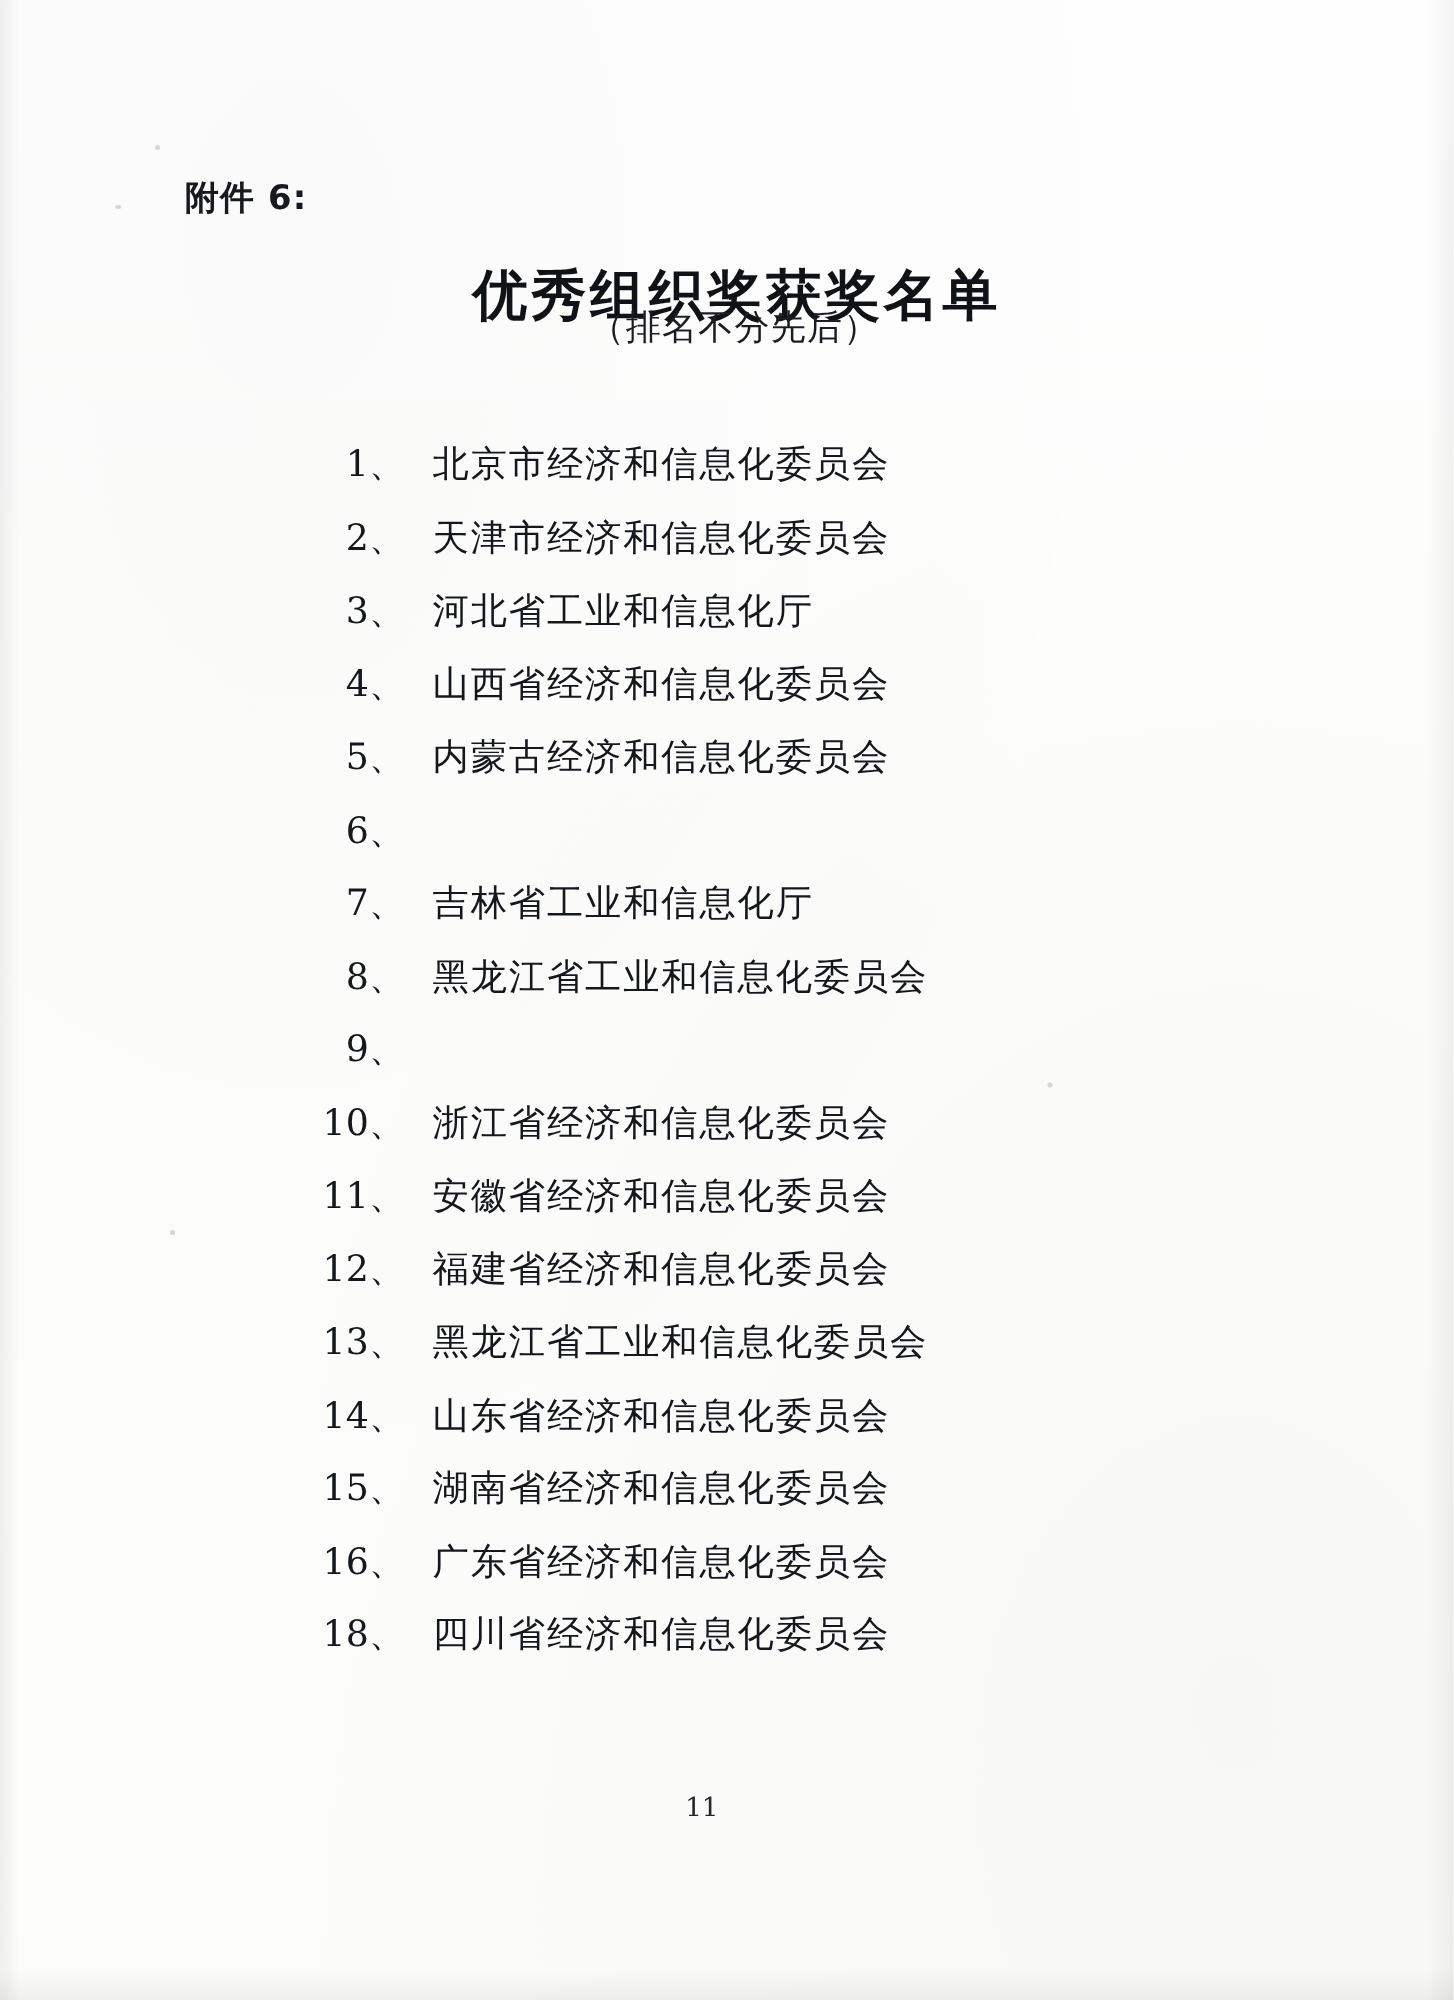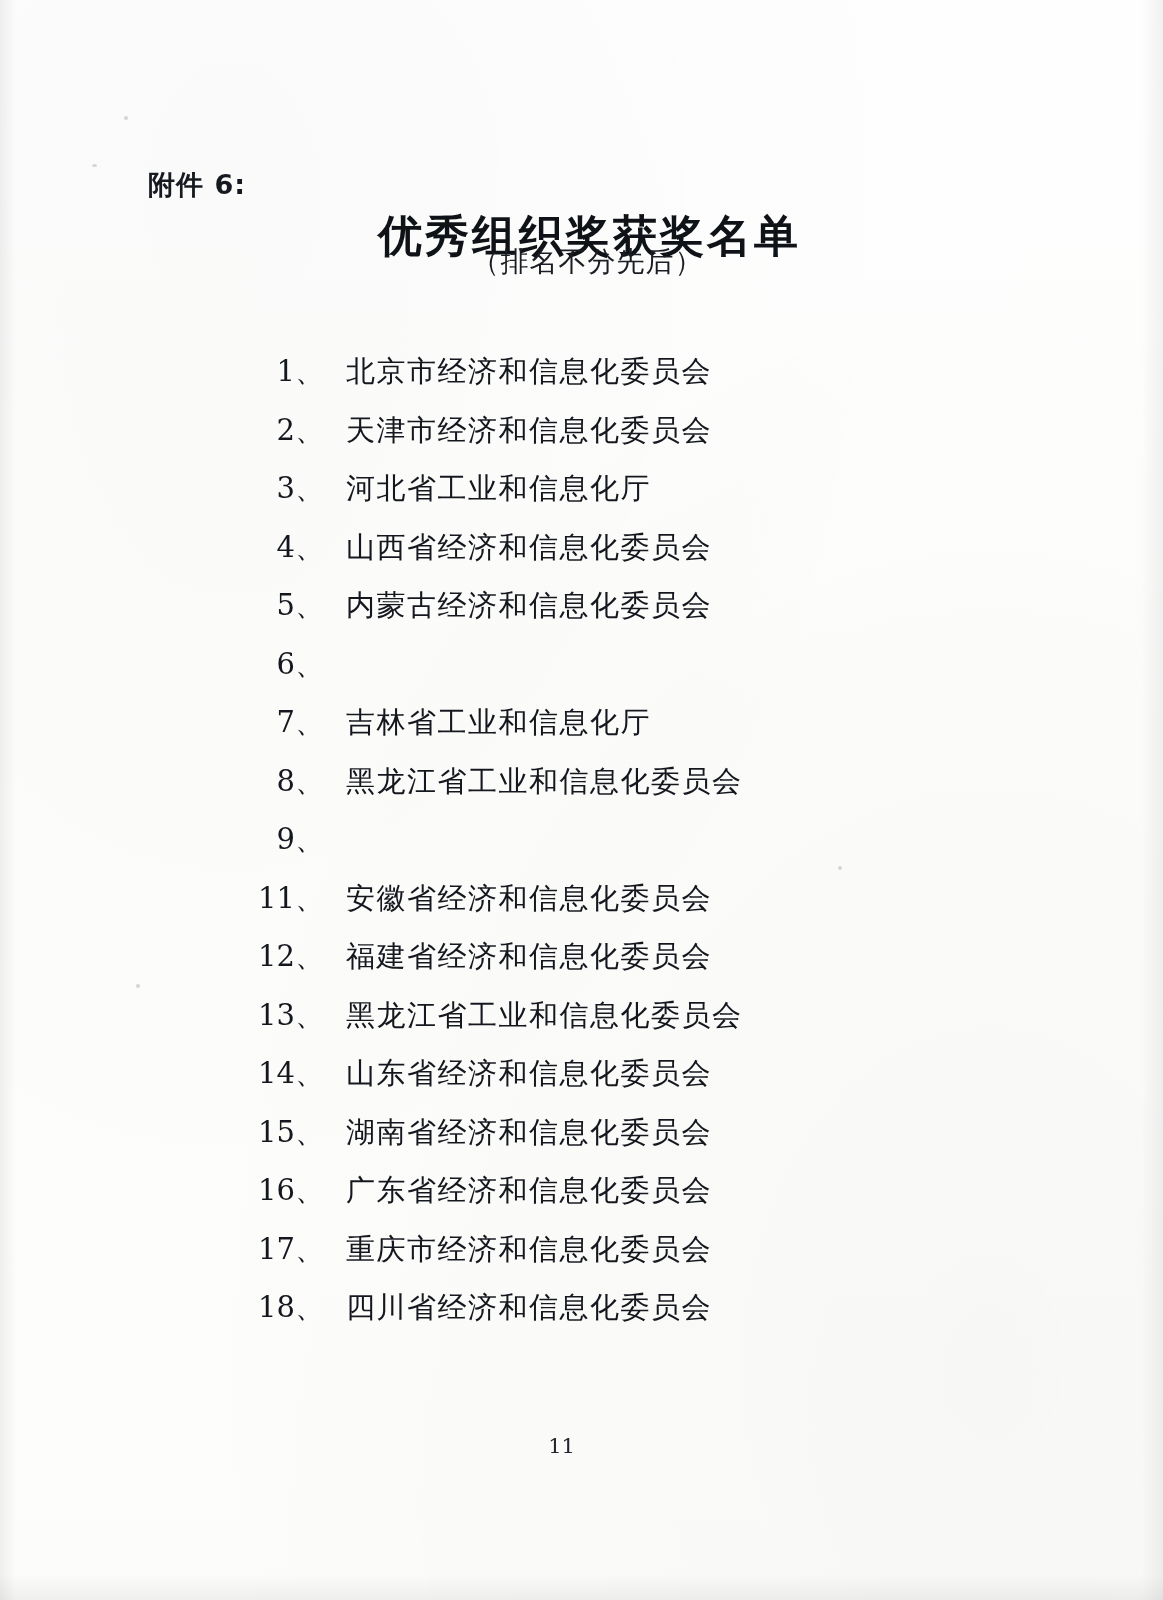--- a/index.html
+++ b/index.html
@@ -60,21 +60,20 @@
   .attachment-label {
     position: absolute;
     left: 148px;
     top: 140px;
     font-size: 27px;
     letter-spacing: 1px;
     font-family: "DejaVu Sans", "Liberation Sans", sans-serif;
     font-weight: 600;
     color: #16191f;
     white-space: nowrap;
-    margin-top: 27px;
   }
 
   .doc-title {
     position: absolute;
     left: 0;
     right: 0;
     top: 178px;
     text-align: center;
     font-size: 44px;
     font-weight: 700;
@@ -189,20 +188,24 @@
         <span class="item-name">吉林省工业和信息化厅</span>
       </li>
       <li class="award-item">
         <span class="item-index">8、</span>
         <span class="item-name">黑龙江省工业和信息化委员会</span>
       </li>
       <li class="award-item">
         <span class="item-index">9、</span>
       </li>
       <li class="award-item">
+        <span class="item-index">10、</span>
+        <span class="item-name">浙江省经济和信息化委员会</span>
+      </li>
+      <li class="award-item">
         <span class="item-index">11、</span>
         <span class="item-name">安徽省经济和信息化委员会</span>
       </li>
       <li class="award-item">
         <span class="item-index">12、</span>
         <span class="item-name">福建省经济和信息化委员会</span>
       </li>
       <li class="award-item">
         <span class="item-index">13、</span>
         <span class="item-name">黑龙江省工业和信息化委员会</span>
@@ -213,23 +216,19 @@
       </li>
       <li class="award-item">
         <span class="item-index">15、</span>
         <span class="item-name">湖南省经济和信息化委员会</span>
       </li>
       <li class="award-item">
         <span class="item-index">16、</span>
         <span class="item-name">广东省经济和信息化委员会</span>
       </li>
       <li class="award-item">
-        <span class="item-index">17、</span>
-        <span class="item-name">重庆市经济和信息化委员会</span>
-      </li>
-      <li class="award-item">
         <span class="item-index">18、</span>
         <span class="item-name">四川省经济和信息化委员会</span>
       </li>
     </ul>
 
   <div class="page-number">11</div>
 </div>
 
 </body></html>

